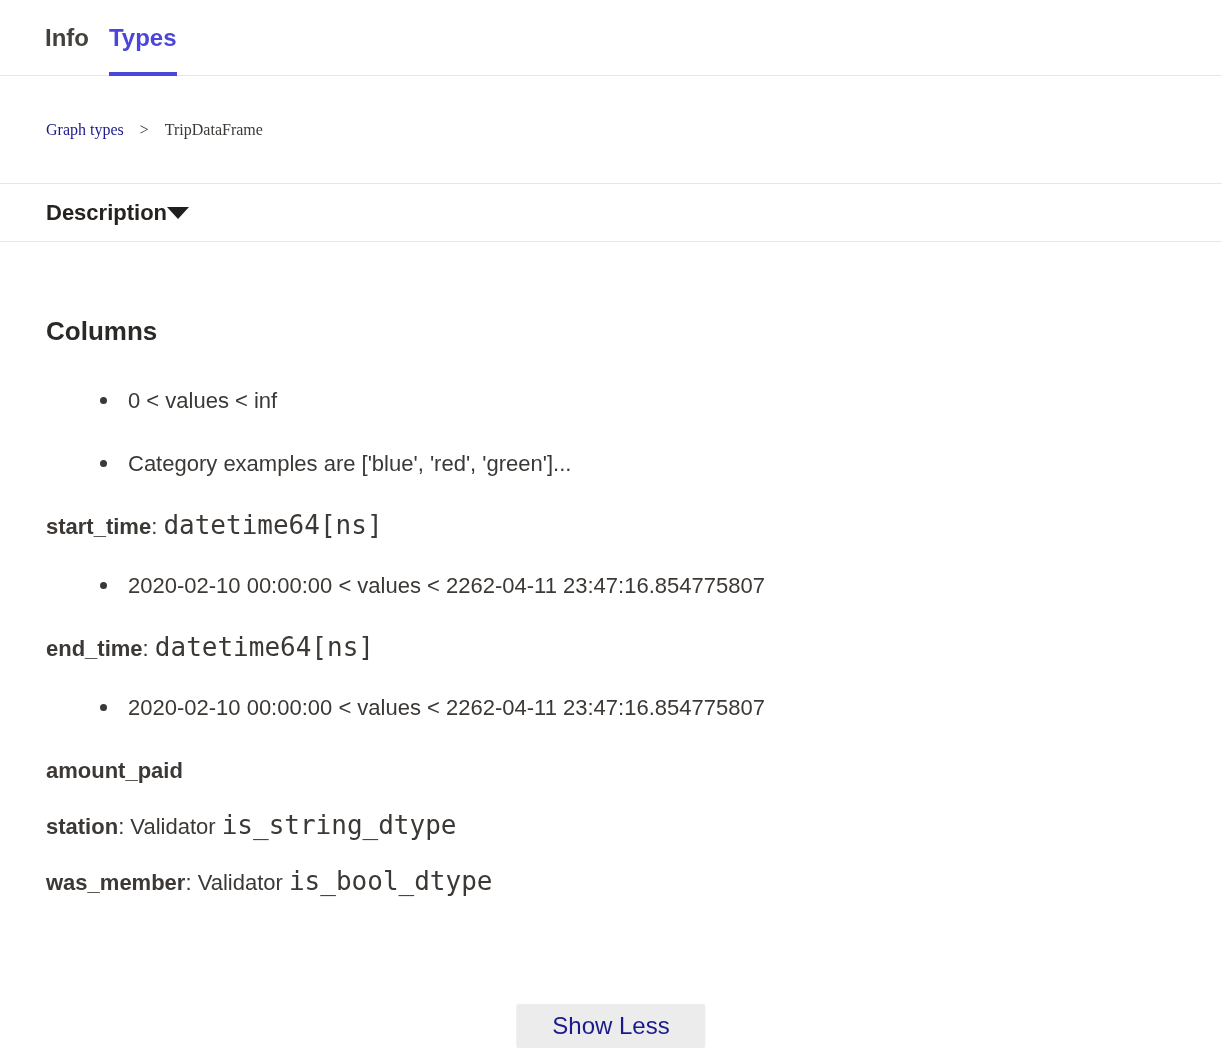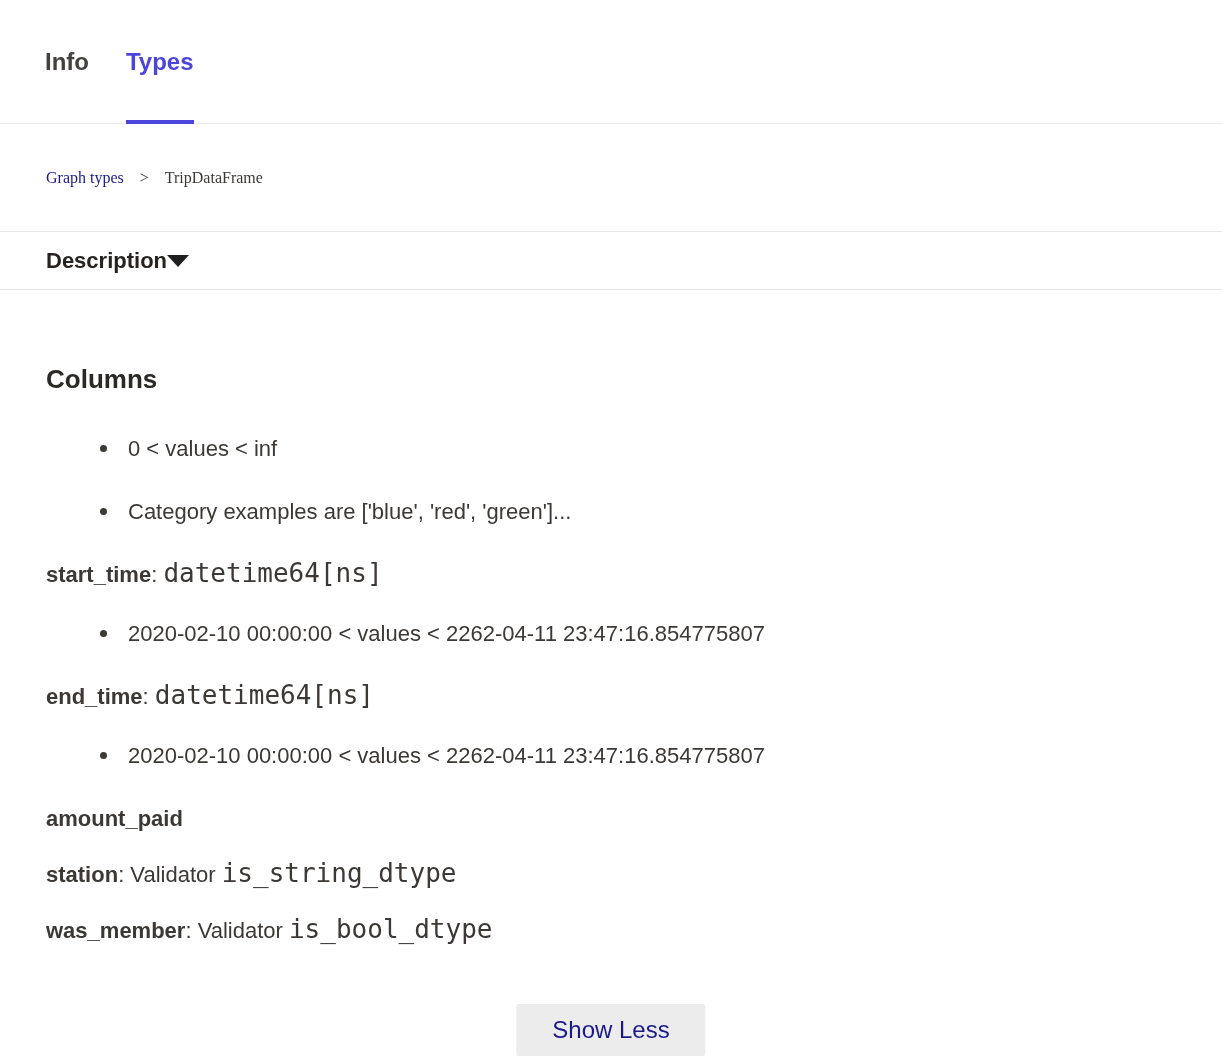--- a/index.html
+++ b/index.html
@@ -10,26 +10,26 @@
     color: #3b3835;
     font-family: "Liberation Sans", sans-serif;
     overflow: hidden;
   }
   code, .mono {
     font-family: "DejaVu Sans Mono", monospace;
   }
 
   
   .tabbar {
-    height: 124px;
+    height: 76px;
     border-bottom: 1px solid #e7e7e7;
     display: flex;
     align-items: stretch;
     padding: 0 0 0 45px;
-    gap: 37px;
+    gap: 20px;
   }
   .tab {
     display: flex;
     align-items: center;
     font-size: 24px;
     font-weight: 600;
     color: #44403c;
     position: relative;
     cursor: pointer;
   }
@@ -128,21 +128,21 @@
     border-radius: 50%;
     background: #3b3835;
   }
 
   
   .show-less {
     position: absolute;
     top: 1004px;
     left: 50%;
     transform: translateX(-50%);
-    height: 52px;
+    height: 44px;
     padding: 0 36px;
     background: #ececec;
     border: none;
     border-radius: 2px;
     font-family: "Liberation Sans", sans-serif;
     font-size: 24px;
     color: #1a1a8c;
     cursor: pointer;
     z-index: 5;
     white-space: nowrap;

